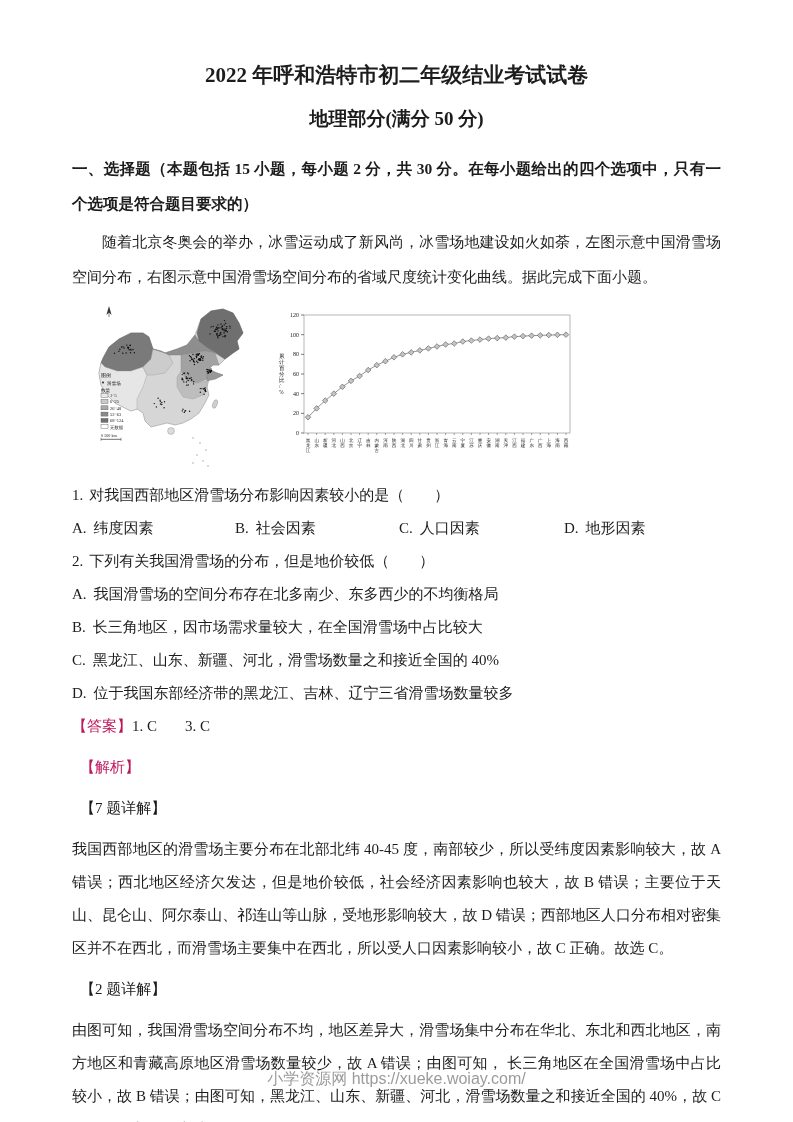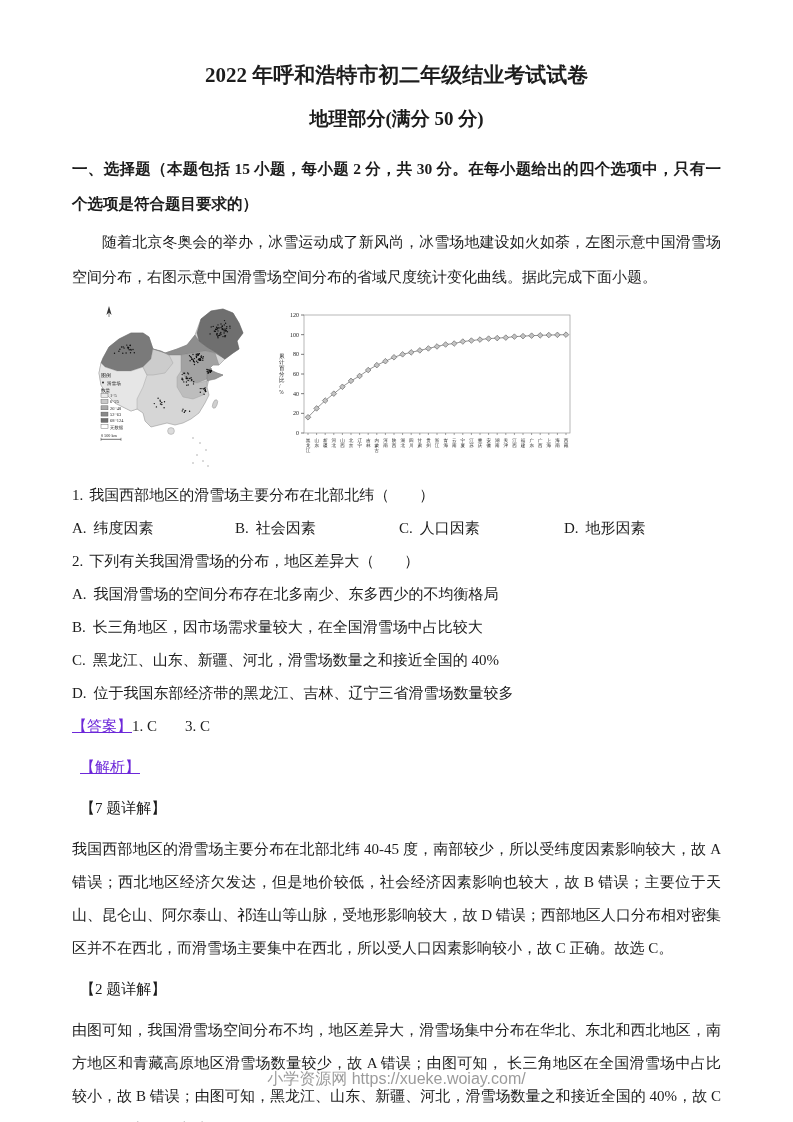--- a/index.html
+++ b/index.html
@@ -13,21 +13,21 @@
   .figure-row{margin:8px 0 0 20px;display:flex;align-items:flex-start;}
   .map-wrap{width:172px;height:170px;flex:0 0 auto;}
   .chart-wrap{margin:4px 0 0 6px;flex:0 0 auto;}
   .body-line{margin:8px;font-size:15px;line-height:33px;}
   .q-stem{margin:0;font-size:15px;line-height:33px;}
   .q-stem .q-num{margin-right:6px;}
   .opts-grid{display:grid;grid-template-columns:163px 164px 165px 1fr;font-size:15px;line-height:33px;}
   .opt-label{margin-right:7px;}
   .opts-stacked p{margin:0;font-size:15px;line-height:33px;text-align:justify;}
   .answer-row{display:flex;font-size:15px;line-height:33px;}
-  .blue{color:#6d28d9;text-decoration:underline;}
+  .blue{color:#be185d;}
   .ans-item{margin-right:28px;}
   .para{margin:0;font-size:15px;line-height:33px;text-align:justify;}
   .footer{position:absolute;left:0;right:0;bottom:32px;text-align:center;
           font-family:"Liberation Sans","DejaVu Sans",sans-serif;font-size:16px;color:#9b9b9b;}
   svg text{font-family:"Liberation Serif","DejaVu Serif",serif;}
 </style>
 </head>
 <body>
 
 <div class="page">
@@ -387,29 +387,29 @@
           <text font-size="4.6" fill="#222"><tspan x="268" y="135">广</tspan><tspan x="268" y="139.8">西</tspan></text>
           <line x1="278.8" y1="126" x2="278.8" y2="128" stroke="#444" stroke-width="0.5"></line>
           <text font-size="4.6" fill="#222"><tspan x="276.6" y="135">上</tspan><tspan x="276.6" y="139.8">海</tspan></text>
           <line x1="287.4" y1="126" x2="287.4" y2="128" stroke="#444" stroke-width="0.5"></line>
           <text font-size="4.6" fill="#222"><tspan x="285.2" y="135">海</tspan><tspan x="285.2" y="139.8">南</tspan></text>
           <line x1="296" y1="126" x2="296" y2="128" stroke="#444" stroke-width="0.5"></line>
           <text font-size="4.6" fill="#222"><tspan x="293.8" y="135">西</tspan><tspan x="293.8" y="139.8">藏</tspan></text>
         </svg>
     </div>
 
-    <p class="q-stem"><span class="q-num">1.</span><span>我国西部地区的滑雪场主要分布在北部北纬（　　）</span></p>
+    <p class="q-stem"><span class="q-num">1.</span><span>对我国西部地区滑雪场分布影响因素较小的是（　　）</span></p>
     <div class="opts-grid">
       <span><span class="opt-label">A.</span><span>纬度因素</span></span>
       <span><span class="opt-label">B.</span><span>社会因素</span></span>
       <span><span class="opt-label">C.</span><span>人口因素</span></span>
       <span><span class="opt-label">D.</span><span>地形因素</span></span>
     </div>
 
-    <p class="q-stem"><span class="q-num">2.</span><span>下列有关我国滑雪场的分布，地区差异大（　　）</span></p>
+    <p class="q-stem"><span class="q-num">2.</span><span>下列有关我国滑雪场的分布，但是地价较低（　　）</span></p>
     <div class="opts-stacked">
       <p><span class="opt-label">A.</span><span>我国滑雪场的空间分布存在北多南少、东多西少的不均衡格局</span></p>
       <p><span class="opt-label">B.</span><span>长三角地区，因市场需求量较大，在全国滑雪场中占比较大</span></p>
       <p><span class="opt-label">C.</span><span>黑龙江、山东、新疆、河北，滑雪场数量之和接近全国的 40%</span></p>
       <p><span class="opt-label">D.</span><span>位于我国东部经济带的黑龙江、吉林、辽宁三省滑雪场数量较多</span></p>
     </div>
 
     <div class="answer-row">
       <span class="blue">【答案】</span>
       <span class="ans-item">1. C</span>

